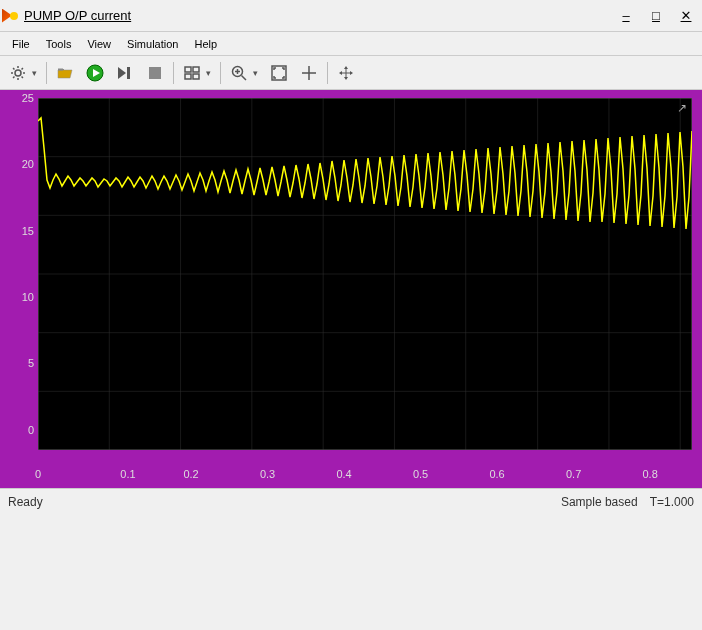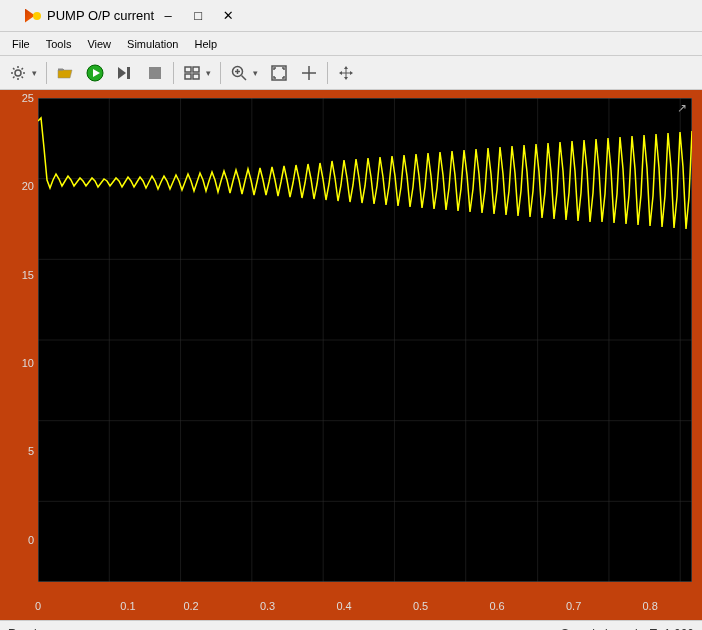--- a/index.html
+++ b/index.html
@@ -1,21 +1,21 @@
 <!DOCTYPE html>
 <html><head>
   <meta charset="utf-8">
   <style>
     * { box-sizing: border-box; margin: 0; padding: 0; }
     body { width: 702px; height: 630px; font-family: Arial, sans-serif; font-size: 13px; background: #f0f0f0; overflow: hidden; }
 
     
     #titlebar {
-      display: flex; align-items: center; justify-content: flex-start;
-      background: #f0f0f0; height: 32px; padding: 0 25px; border-bottom: 1px solid #ccc;
+      display: flex; align-items: center; justify-content: space-between;
+      background: #f0f0f0; height: 32px; padding: 0 2px; border-bottom: 1px solid #ccc; text-decoration: underline;
     }
     #titlebar .title-left { display: flex; align-items: center; gap: 6px; }
     #titlebar .title-text { font-size: 13px; font-weight: normal; }
     #titlebar .win-controls { display: flex; gap: 2px; }
     #titlebar .win-btn { width: 28px; height: 22px; border: none; background: transparent; cursor: pointer; font-size: 13px; display: flex; align-items: center; justify-content: center; }
 
     
     #menubar {
       display: flex; align-items: center; height: 24px; padding: 0 4px;
       background: #f0f0f0; border-bottom: 1px solid #ccc;
@@ -28,22 +28,22 @@
       background: #f0f0f0; border-bottom: 1px solid #ccc;
     }
     .tb-btn { display: flex; align-items: center; justify-content: center; width: 28px; height: 26px; border: 1px solid transparent; background: transparent; cursor: pointer; border-radius: 2px; }
     .tb-sep { width: 1px; height: 22px; background: #bbb; margin: 0 2px; }
     .tb-btn-group { display: flex; align-items: center; }
     .tb-dropdown { display: flex; align-items: center; }
     .tb-dropdown-arrow { font-size: 9px; color: #555; width: 10px; cursor: pointer; }
 
     
     #plot-container {
-      background: #c2410c; position: relative;
-      width: 702px; height: 530px; overflow: hidden;
+      background: #a21caf; position: relative;
+      width: 702px; height: 398px; overflow: hidden;
     }
 
     
     #axes {
       position: absolute;
       top: 8px; left: 38px; right: 10px; bottom: 38px;
       background: #000;
     }
 
     

